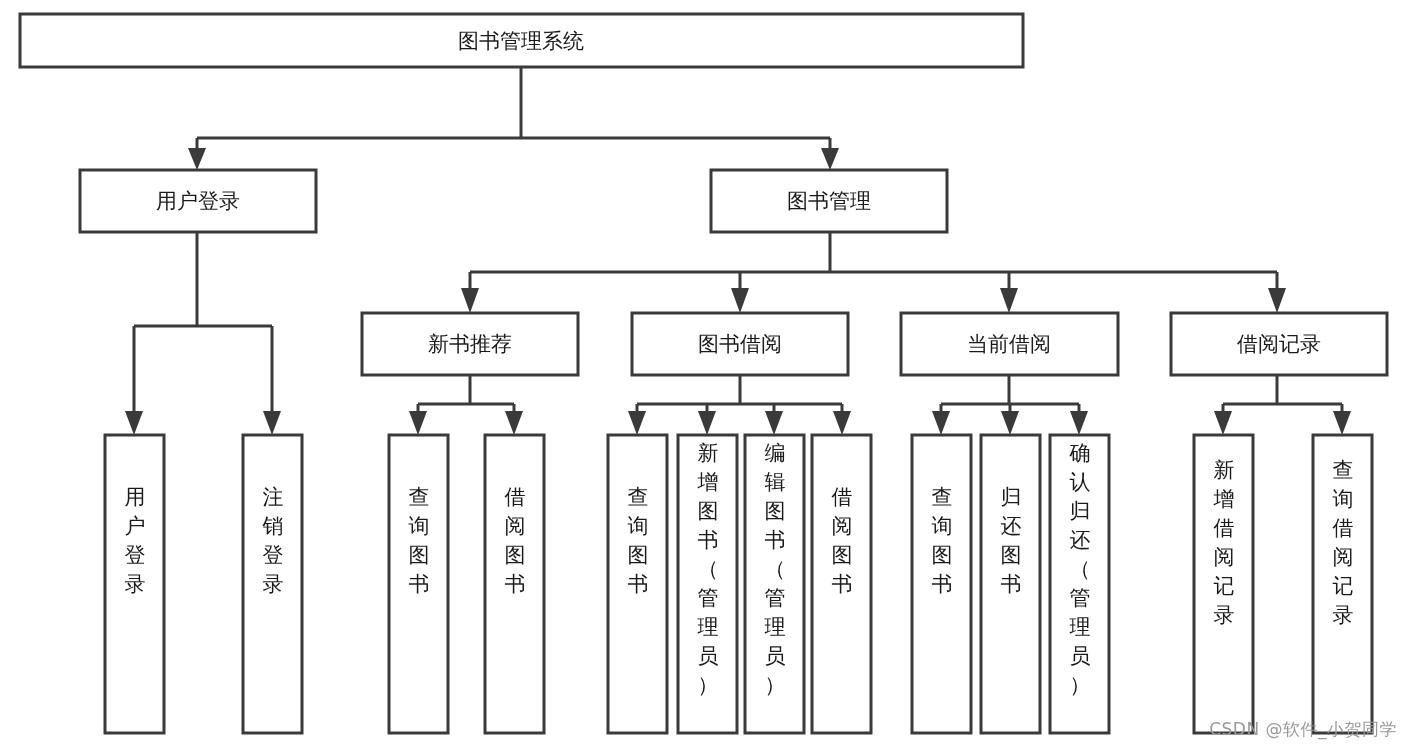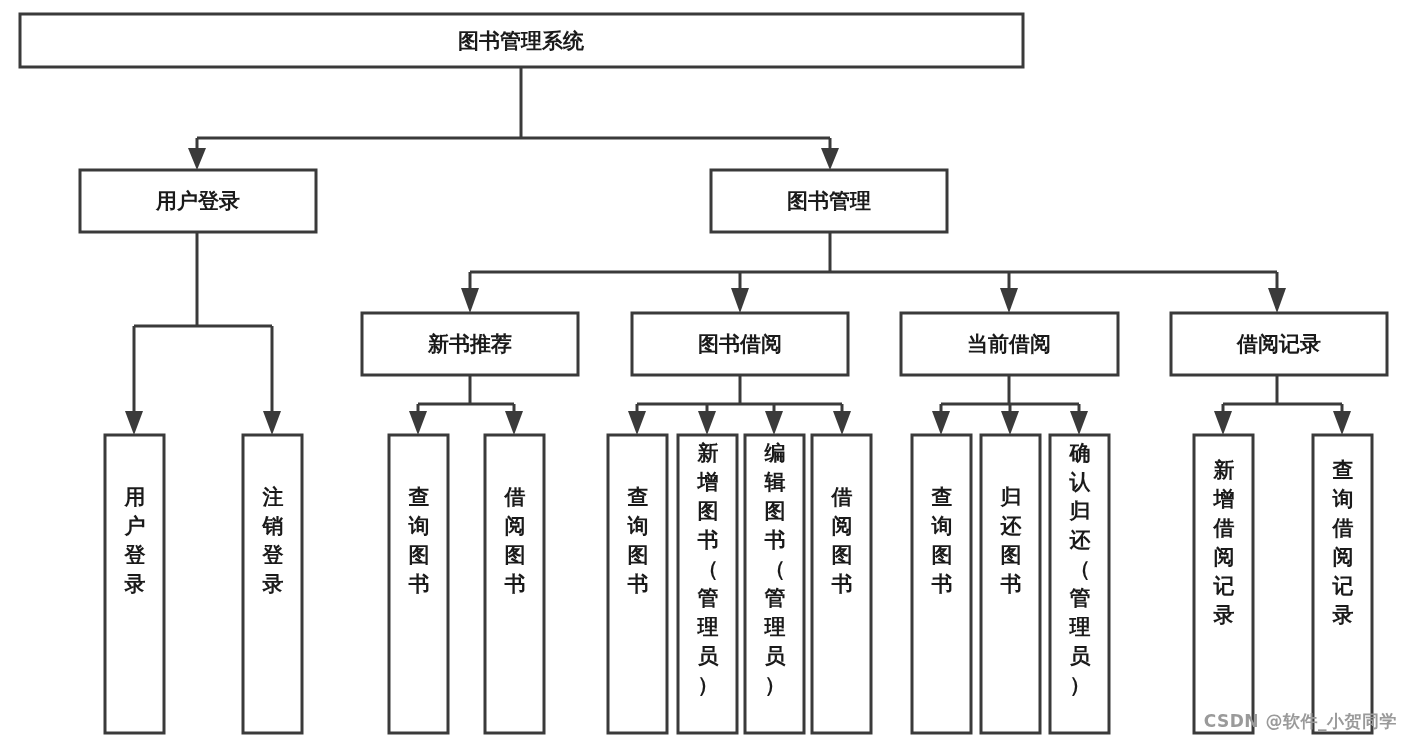--- a/index.html
+++ b/index.html
@@ -10,21 +10,20 @@
   }
   body {
     font-family: "DejaVu Sans", "Liberation Sans", sans-serif;
   }
   #diagram-root {
     position: relative;
     width: 1405px;
     height: 747px;
     background: #ffffff;
     overflow: hidden;
-    font-weight: bold;
   }
   svg.chart-svg {
     position: absolute;
     left: 0;
     top: 0;
     width: 1405px;
     height: 747px;
     display: block;
   }
   .node-box {
@@ -52,21 +51,21 @@
   }
   .node-label-vertical {
     fill: #1a1a1a;
     font-family: "DejaVu Sans", "Liberation Sans", sans-serif;
     font-size: 21px;
     text-anchor: middle;
   }
   .watermark-text {
     position: absolute;
     right: 8px;
-    bottom: 14px;
+    bottom: 6px;
     font-family: "DejaVu Sans", "Liberation Sans", sans-serif;
     font-size: 17px;
     color: #9a9a9a;
     white-space: nowrap;
     letter-spacing: 0.5px;
   }
 </style>
 </head>
 <body>
 

